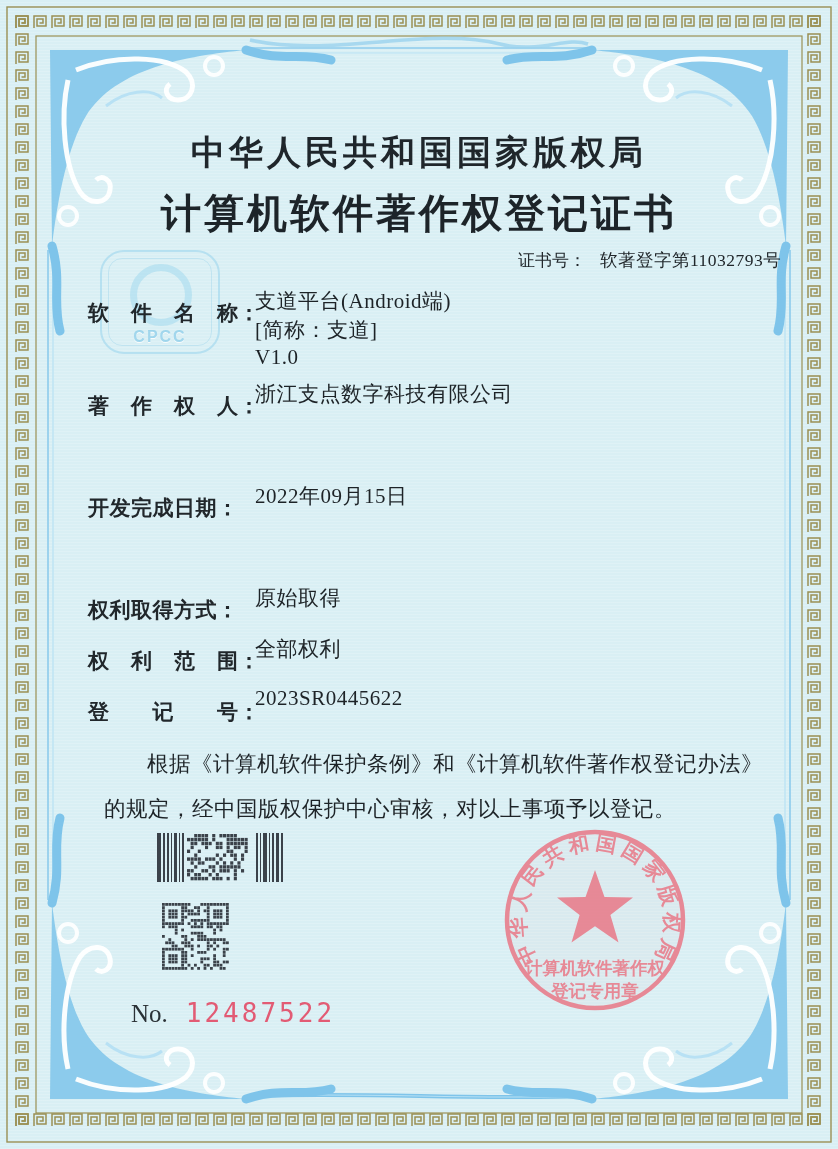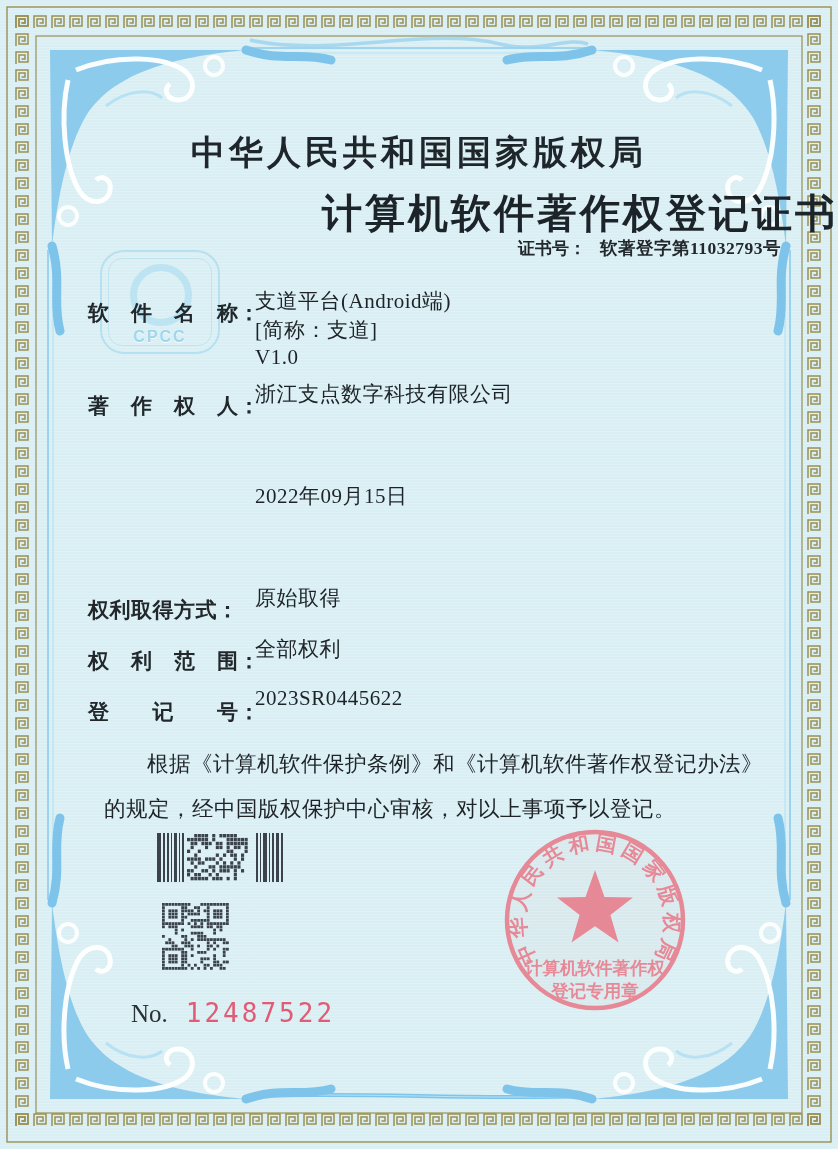--- a/index.html
+++ b/index.html
@@ -15,23 +15,23 @@
     border:2px solid rgba(152,211,236,.55);border-radius:24px;}
   .emboss .inner{position:absolute;left:6px;top:6px;right:6px;bottom:6px;
     border:1px solid rgba(152,211,236,.4);border-radius:14px;}
   .emboss .ring{position:absolute;left:28px;top:12px;width:48px;height:48px;border-radius:50%;
     border:7px solid rgba(158,215,238,.5);}
   .emboss .etext{position:absolute;left:0;right:0;bottom:6px;text-align:center;
     font-family:"Liberation Sans","DejaVu Sans",sans-serif;font-weight:bold;font-size:16px;
     color:rgba(140,205,233,.8);text-shadow:0 1px 0 rgba(255,255,255,.8);letter-spacing:2px;}
   .authority{position:absolute;left:0;right:0;top:130px;text-align:center;z-index:2;
     font-size:34px;font-weight:700;letter-spacing:4px;color:#1f262b;}
-  .cert-title{position:absolute;left:0;right:0;top:186px;text-align:right;z-index:2;
+  .cert-title{position:absolute;left:0;right:0;top:186px;text-align:center;z-index:2;
     font-size:40px;font-weight:700;letter-spacing:3px;color:#1d2429;}
-  .cert-no{position:absolute;left:518px;top:236px;z-index:2;font-size:17px;font-weight:700;}
+  .cert-no{position:absolute;left:518px;top:248px;z-index:2;font-size:17px;font-weight:400;}
   .cert-no .v{margin-left:14px;font-size:17.5px;letter-spacing:.5px;}
   .row{position:absolute;left:88px;width:700px;height:30px;z-index:2;font-size:21px;}
   .row .lbl{position:absolute;left:0;top:12px;font-weight:700;letter-spacing:.5px;font-family:Liberation Mono, monospace;}
   .row .val{position:absolute;left:167px;top:0;font-weight:400;letter-spacing:.5px;color:#1d2327;}
   .statement{position:absolute;left:88px;top:726px;width:672px;z-index:2;margin:16px;
     font-size:21.5px;line-height:45px;text-indent:2em;letter-spacing:.5px;color:#1d2327;}
   .barcode{position:absolute;left:157px;top:833px;z-index:2;}
   .qrcode{position:absolute;left:162px;top:903px;z-index:2;}
   .no-line{position:absolute;left:131px;top:998px;z-index:2;text-align:right;}
   .no-line .nl{font-size:25px;color:#2a3136;}
@@ -106,20 +106,21 @@
     <span class="val">[简称：支道]</span>
   </div>
   <div class="row" style="top:345px">
     <span class="val">V1.0</span>
   </div>
   <div class="row" style="top:380px">
     <span class="lbl">著　作　权　人：</span>
     <span class="val">浙江支点数字科技有限公司</span>
   </div>
   <div class="row" style="top:482px">
+    <span class="lbl">开发完成日期：</span>
     <span class="val">2022年09月15日</span>
   </div>
   <div class="row" style="top:584px">
     <span class="lbl">权利取得方式：</span>
     <span class="val">原始取得</span>
   </div>
   <div class="row" style="top:635px">
     <span class="lbl">权　利　范　围：</span>
     <span class="val">全部权利</span>
   </div>

